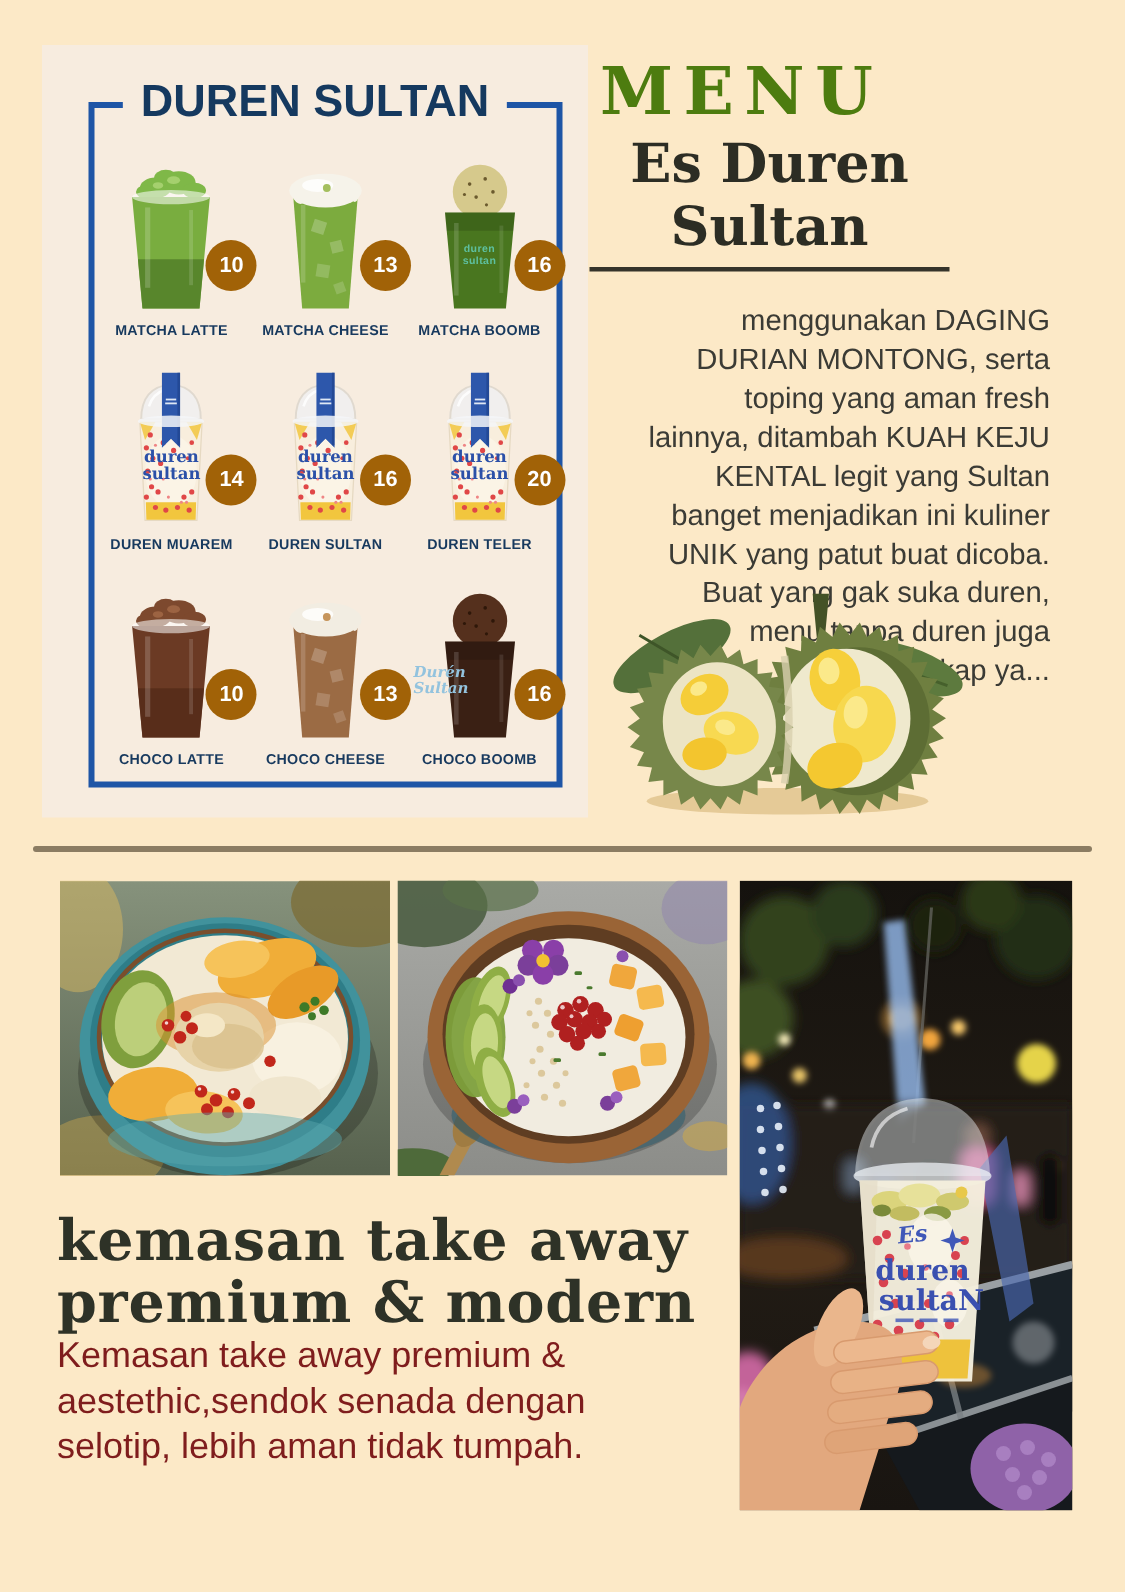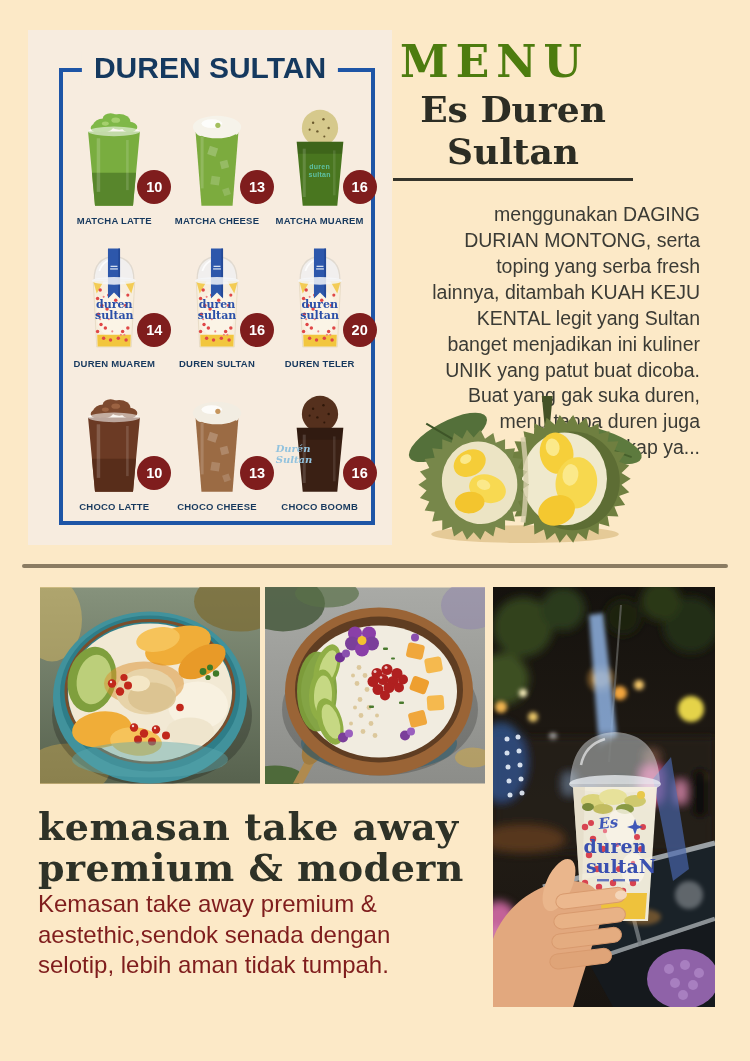--- a/index.html
+++ b/index.html
@@ -10,22 +10,22 @@
   #card{position:absolute;left:28px;top:30px;width:364px;height:515px;background:#f7ecdf;}
   #frame{position:absolute;left:31px;right:17px;top:38px;bottom:20px;border:4px solid #1e55a6;}
   #card-title{position:absolute;left:50%;top:38px;transform:translate(-50%,-50%);
     background:#f7ecdf;padding:0 12px;font-size:30px;font-weight:800;color:#15395f;
     letter-spacing:0;white-space:nowrap;}
   #menu-grid{position:absolute;inset:0;display:grid;grid-template-columns:repeat(3,1fr);
     padding-top:20px;}
   .mi{display:flex;flex-direction:column;align-items:center;padding-top:10px;}
   .cupwrap{position:relative;width:88px;height:108px;}
   .cupsvg{width:100%;height:100%;display:block;}
-  .badge{position:absolute;right:-13px;bottom:6px;width:34px;height:34px;border-radius:50%;
-    background:#7f1d1d;color:#fff;font-weight:700;font-size:14.5px;
+  .badge{position:absolute;right:-13px;bottom:16px;width:34px;height:34px;border-radius:50%;
+    background:#a16207;color:#fff;font-weight:700;font-size:14.5px;
     display:flex;align-items:center;justify-content:center;}
   .mi-label{margin-top:5px;font-size:9.5px;font-weight:700;color:#17395e;letter-spacing:.2px;text-align:center;}
 
   .v-matcha-latte{--body:#79ad3f;--bottom:#54822a;--chunk:#7fb848;--chunk2:#a5d06e;}
   .v-matcha-cheese{--body:#7cab3e;--foam:#f6f3ea;--drizzle:#9ab84e;}
   .v-matcha-boomb{--body:#49761f;--scoop:#d6c98c;--speck:#6b5a2e;}
   .v-choco-latte{--body:#6b3a24;--bottom:#572c1a;--chunk:#7d492e;--chunk2:#9c6342;}
   .v-choco-cheese{--body:#9b6b44;--foam:#f2ede2;--drizzle:#c08a4a;}
   .v-choco-boomb{--body:#3a2014;--scoop:#55301d;--speck:#2e1709;}
 
@@ -189,21 +189,21 @@
           <div class="cupwrap v-matcha-boomb">
             <svg class="cupsvg" viewBox="0 0 100 125">
                 <use href="#sym-boomb"></use>
               </svg>
             <span class="brand-mb">
               <span>duren</span>
                 <span>sultan</span>
             </span>
             <span class="badge">16</span>
           </div>
-          <div class="mi-label">MATCHA MUAREM</div>
+          <div class="mi-label">MATCHA BOOMB</div>
         </div>
 
         <div class="mi">
           <div class="cupwrap">
             <svg class="cupsvg" viewBox="0 0 100 125">
                 <use href="#sym-duren"></use>
               </svg>
             <span class="brand-duren">
               <span>duren</span>
                 <span>sultan</span>
@@ -281,21 +281,21 @@
   </div>
 
   <div id="intro">
     <h1 id="menu-title">MENU</h1>
     <div id="subtitle-wrap">
       <span id="subtitle">Es Duren Sultan</span>
     </div>
     <div id="intro-desc">
       <div>menggunakan DAGING</div>
       <div>DURIAN MONTONG, serta</div>
-      <div>toping yang serba fresh</div>
+      <div>toping yang aman fresh</div>
       <div>lainnya, ditambah KUAH KEJU</div>
       <div>KENTAL legit yang Sultan</div>
       <div>banget menjadikan ini kuliner</div>
       <div>UNIK yang patut buat dicoba.</div>
       <div>Buat yang gak suka duren,</div>
       <div>menu tanpa duren juga</div>
       <div>lengkap ya...</div>
     </div>
   </div>
 

